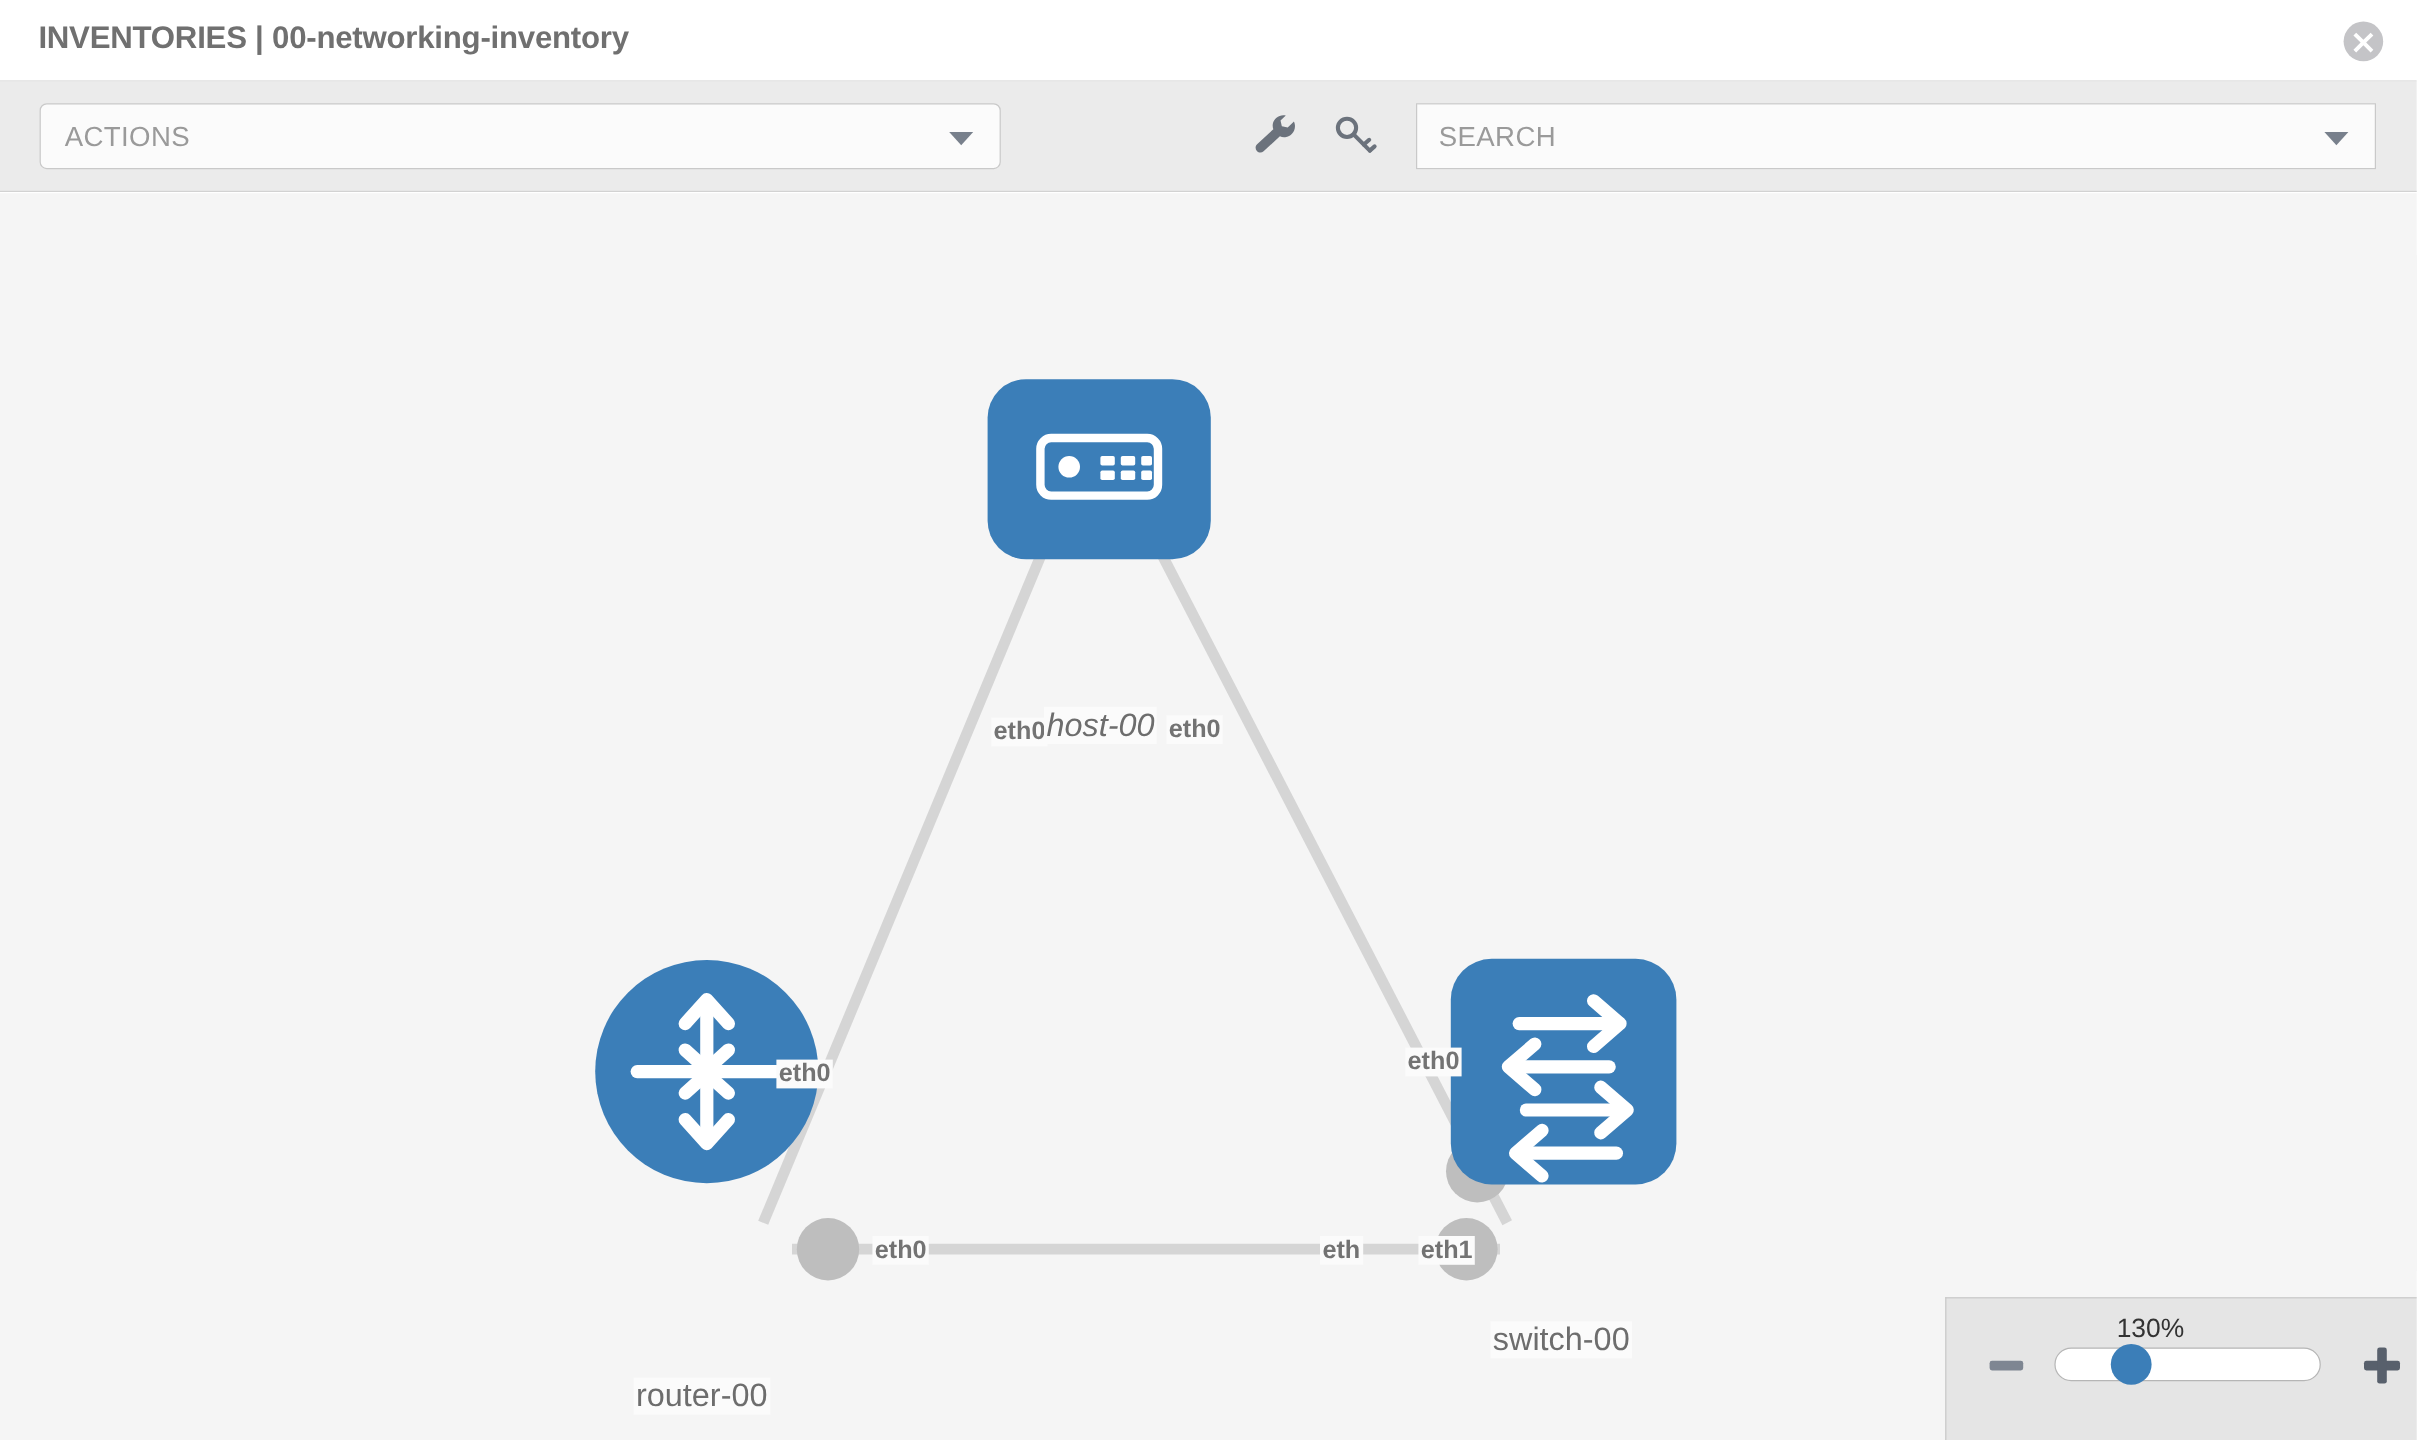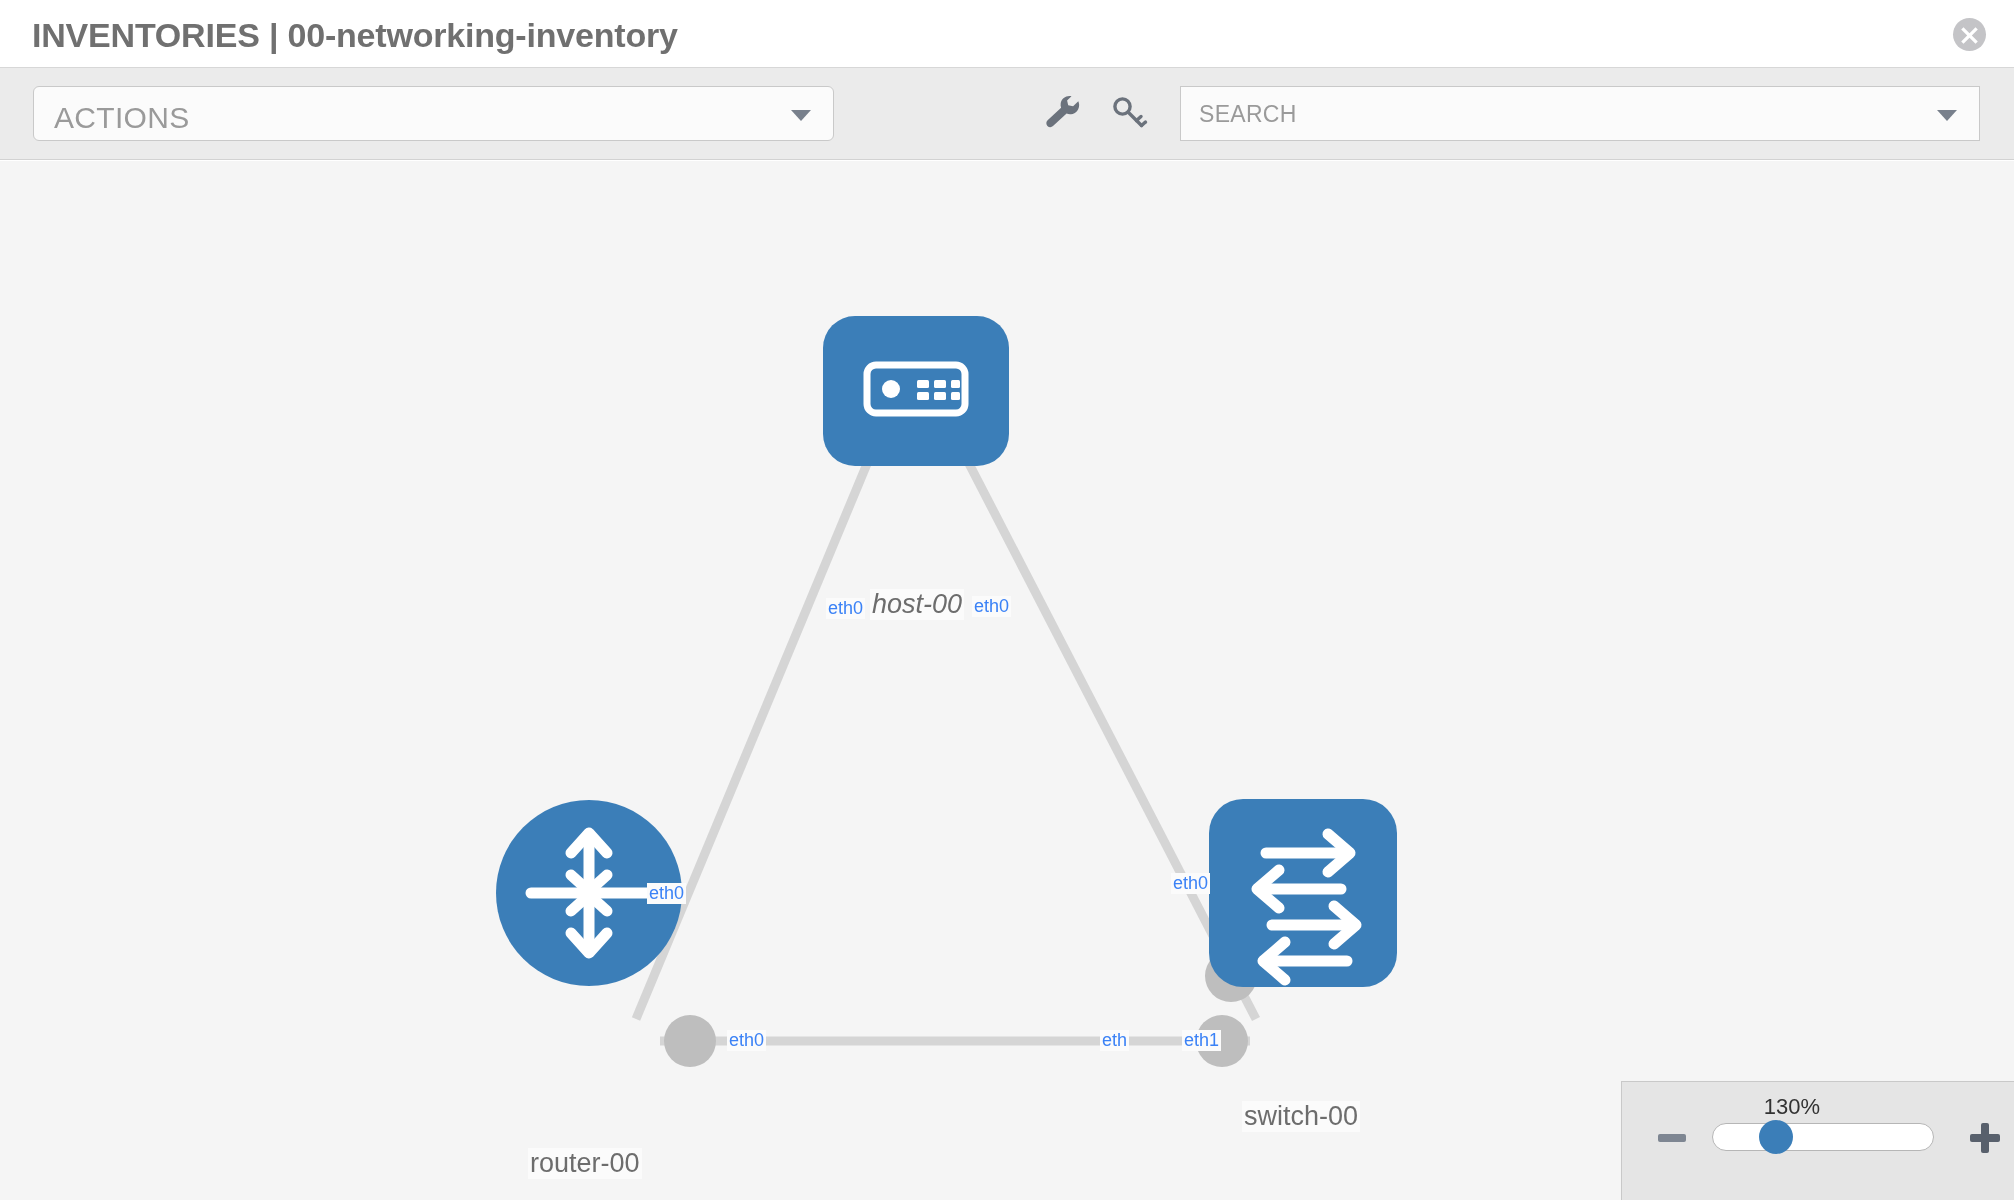--- a/index.html
+++ b/index.html
@@ -13,21 +13,21 @@
 
   
   .header {
     position: absolute; top: 0; left: 0;
     width: 2014px; height: 68px;
     background: #ffffff;
     border-bottom: 1px solid #d7d7d7;
   }
   .page-title {
     position: absolute; left: 32px; top: 16px;
-    font-size: 34px; font-weight: bold;
+    font-size: 26px; font-weight: bold;
     color: #707070;
     letter-spacing: -0.2px;
     white-space: nowrap;
   }
   .close-btn {
     position: absolute; right: 28px; top: 18px;
     width: 33px; height: 33px;
     border-radius: 50%;
     background: #c4c4c7;
     cursor: pointer;
@@ -43,21 +43,21 @@
   }
   .actions-select {
     position: absolute; left: 33px; top: 18px;
     width: 801px; height: 55px;
     background: #fbfbfb;
     border: 1px solid #c9c9c9;
     border-radius: 6px;
   }
   .actions-select .label {
     position: absolute; left: 20px; top: 14px;
-    font-size: 30px; color: #9a9a9a;
+    font-size: 23px; color: #9a9a9a;
     letter-spacing: 0.3px;
   }
   .caret {
     position: absolute; right: 22px; top: 23px;
     width: 0; height: 0;
     border-left: 10px solid transparent;
     border-right: 10px solid transparent;
     border-top: 11px solid #78808c;
   }
   .tool-icon {
@@ -91,24 +91,25 @@
   
   .node-label {
     position: absolute;
     font-size: 27px; color: #6d6d6d;
     background: #fbfbfb;
     white-space: nowrap;
     padding: 0 2px;
   }
   .iface-label {
     position: absolute;
-    font-size: 18px; color: #3b82f6;
+    font-size: 21px; color: #737373;
     background: #fbfbfb;
     white-space: nowrap;
     padding: 0 2px;
+    font-weight: bold;
   }
 
   
   .zoom-panel {
     position: absolute; left: 1621px; top: 1081px;
     width: 393px; height: 119px;
     background: #e5e5e5;
     border: 1px solid #c9c9c9;
     border-right: none; border-bottom: none;
   }

